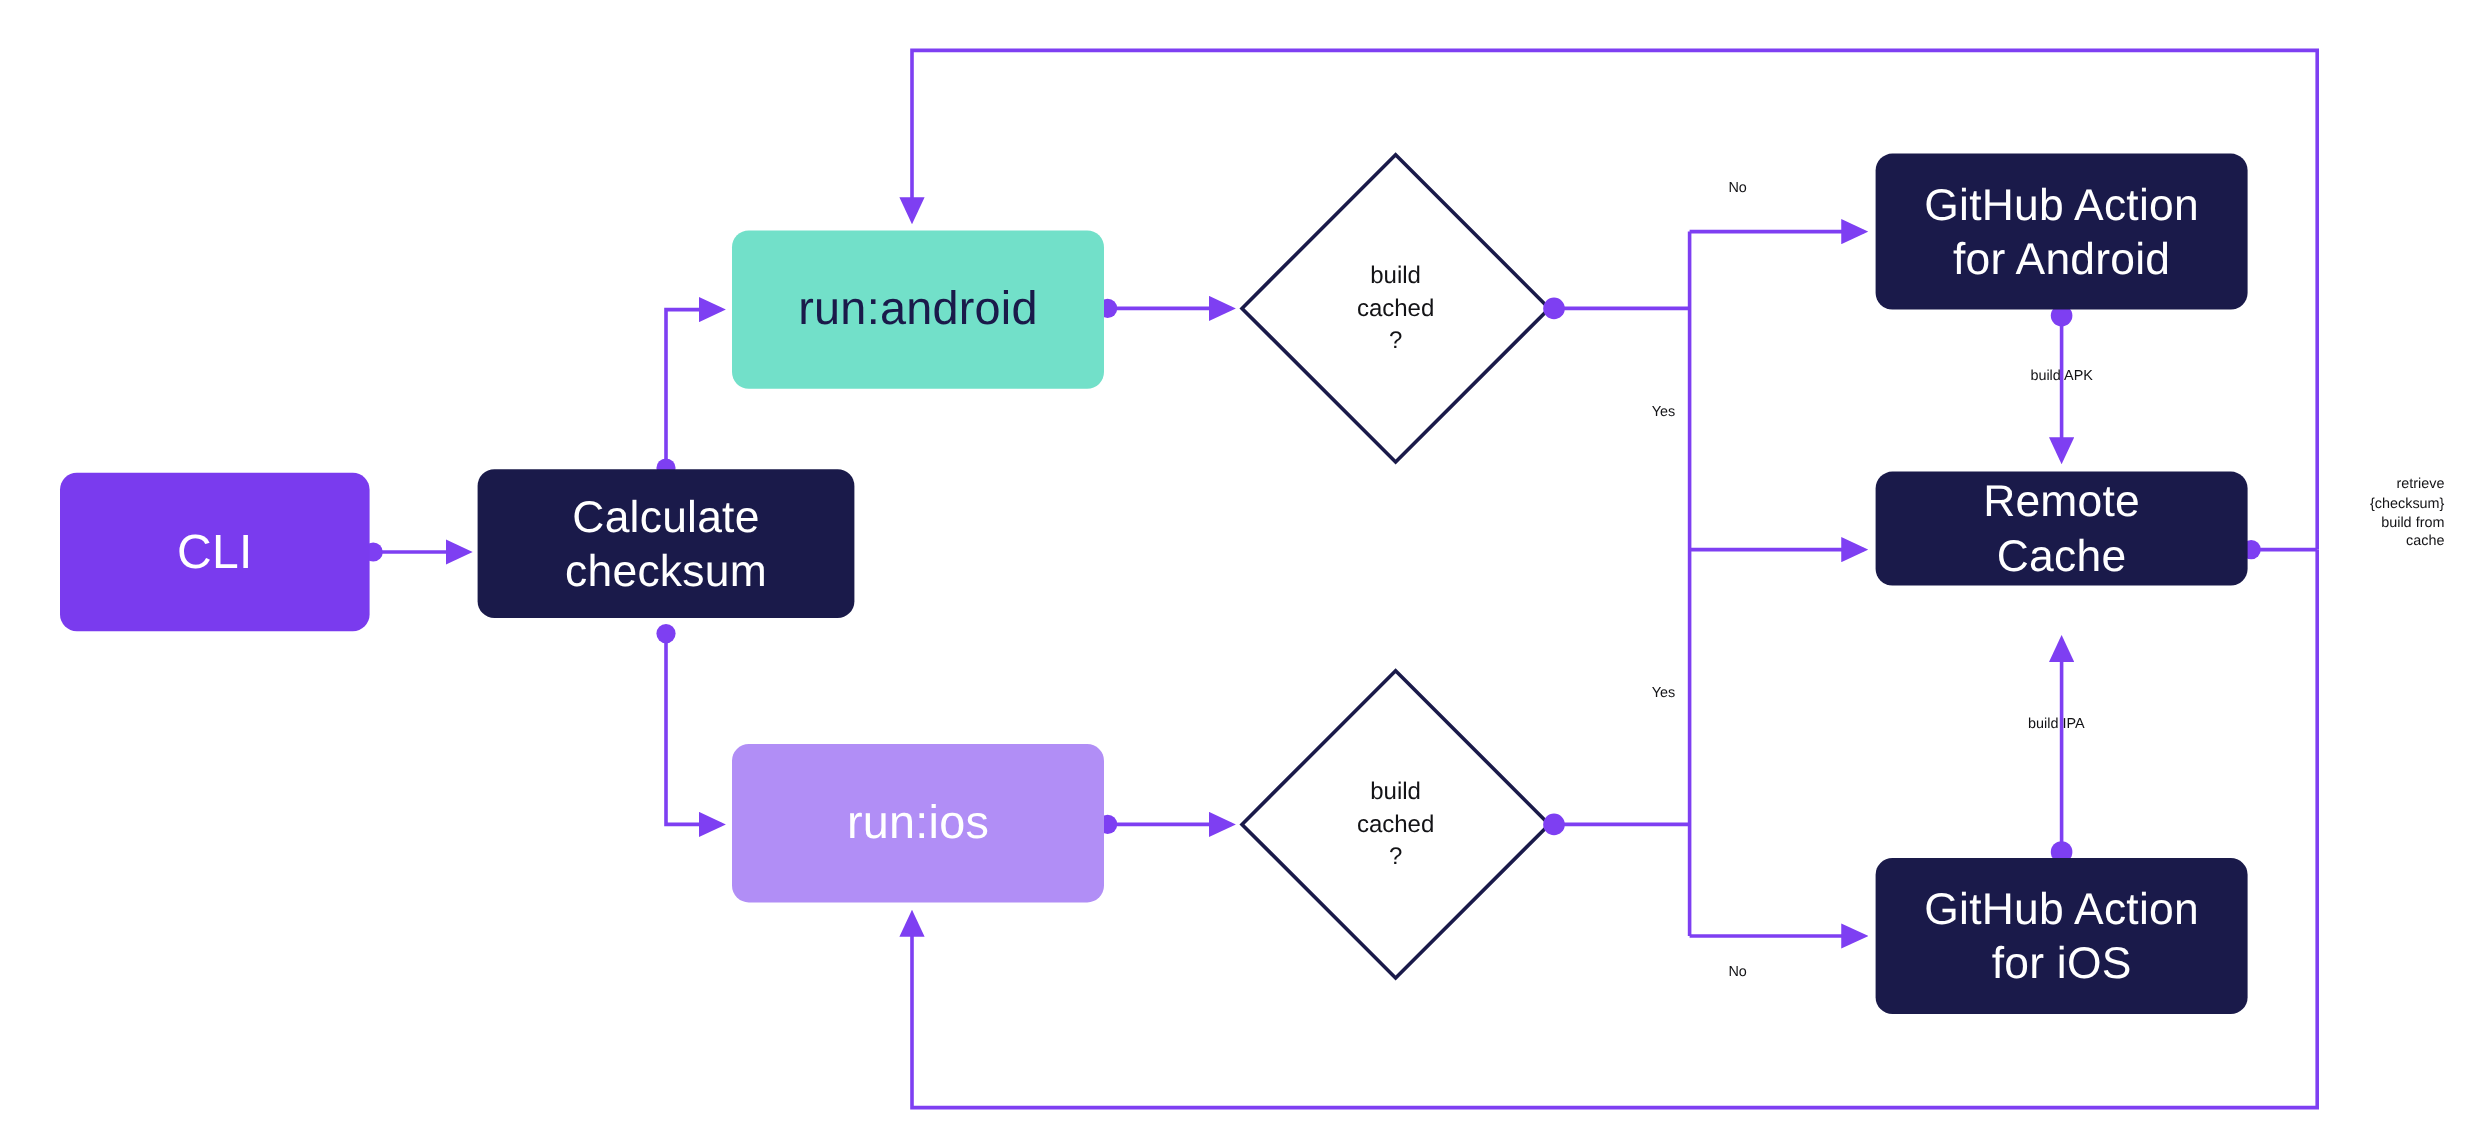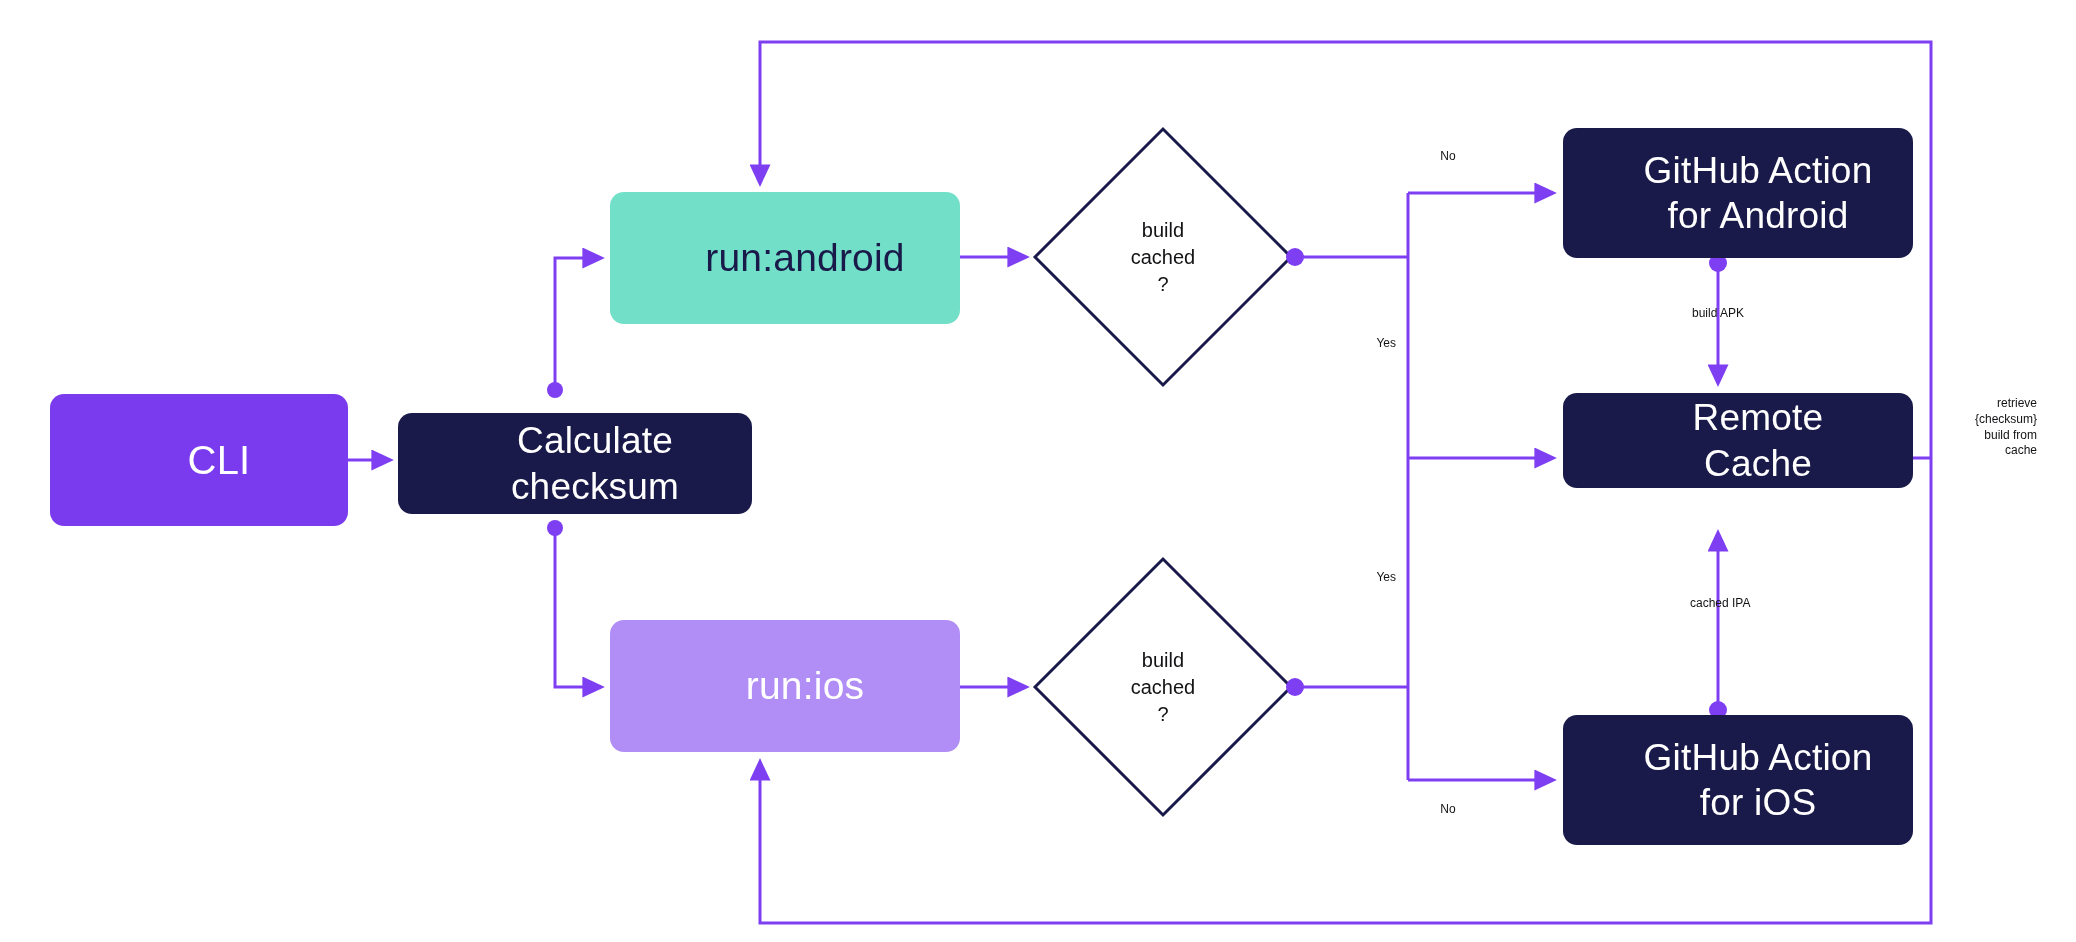--- a/index.html
+++ b/index.html
@@ -12,21 +12,21 @@
     font-family:"Liberation Sans", sans-serif; overflow:hidden;
   }
   #wires{position:absolute;left:0;top:0;}
   .edge{stroke:var(--connector);stroke-width:3;fill:none;}
   .dot{fill:var(--connector);}
   .arrowhead{fill:var(--connector);}
   .diamond{fill:#fff;stroke:var(--navy);stroke-width:3;}
   .node{
     position:absolute; display:flex; align-items:center; justify-content:center;
     text-align:center; border-radius:14px; white-space:pre-line;
-    font-weight:500; line-height:1.22; letter-spacing:.2px;padding-left:40px;
+    font-weight:500; line-height:1.22; letter-spacing:.2px;
   }
   .node.purple{background:var(--purple);color:var(--node-text-light);font-size:40px;}
   .node.navy{background:var(--navy);color:var(--node-text-light);font-size:37px;}
   .node.teal{background:var(--teal);color:var(--navy);font-size:39px;}
   .node.lavender{background:var(--lavender);color:var(--node-text-light);font-size:39px;}
   .decision-label{
     position:absolute; display:flex; align-items:center; justify-content:center;
     text-align:center; color:var(--label-text); font-size:20px; line-height:1.35;
     white-space:pre-line;
   }
@@ -81,21 +81,21 @@
     <circle class="dot" cx="923" cy="687" r="8"></circle>
     <circle class="dot" cx="1295" cy="257" r="9"></circle>
     <circle class="dot" cx="1295" cy="687" r="9"></circle>
     <circle class="dot" cx="1718" cy="263" r="9"></circle>
     <circle class="dot" cx="1718" cy="710" r="9"></circle>
     <circle class="dot" cx="1876" cy="458" r="8"></circle>
   </svg>
 
   <div class="node purple" style="left:50px;top:394px;width:258px;height:132px;">CLI</div>
 
-  <div class="node navy" style="left:398px;top:413px;width:314px;height:101px;">Calculate
+  <div class="node navy" style="left:398px;top:391px;width:314px;height:124px;">Calculate
 checksum</div>
 
   <div class="node teal" style="left:610px;top:192px;width:310px;height:132px;">run:android</div>
 
   <div class="node lavender" style="left:610px;top:620px;width:310px;height:132px;">run:ios</div>
 
   <div class="node navy" style="left:1563px;top:128px;width:310px;height:130px;">GitHub Action
 for Android</div>
 
   <div class="node navy" style="left:1563px;top:393px;width:310px;height:95px;">Remote
@@ -115,20 +115,20 @@
   <div class="edge-label center-x" style="left:1448px;top:149px;">No</div>
 
   <div class="edge-label right-anchor" style="left:1396px;top:336px;">Yes</div>
 
   <div class="edge-label right-anchor" style="left:1396px;top:570px;">Yes</div>
 
   <div class="edge-label center-x" style="left:1448px;top:802px;">No</div>
 
   <div class="edge-label" style="left:1692px;top:306px;">build APK</div>
 
-  <div class="edge-label" style="left:1690px;top:596px;">cached IPA</div>
+  <div class="edge-label" style="left:1690px;top:596px;">build IPA</div>
 
   <div class="edge-label centered center-x" style="left:2006px;top:396px;">retrieve
 {checksum}
 build from
 cache</div>
 
 </div>
 
 </body></html>

